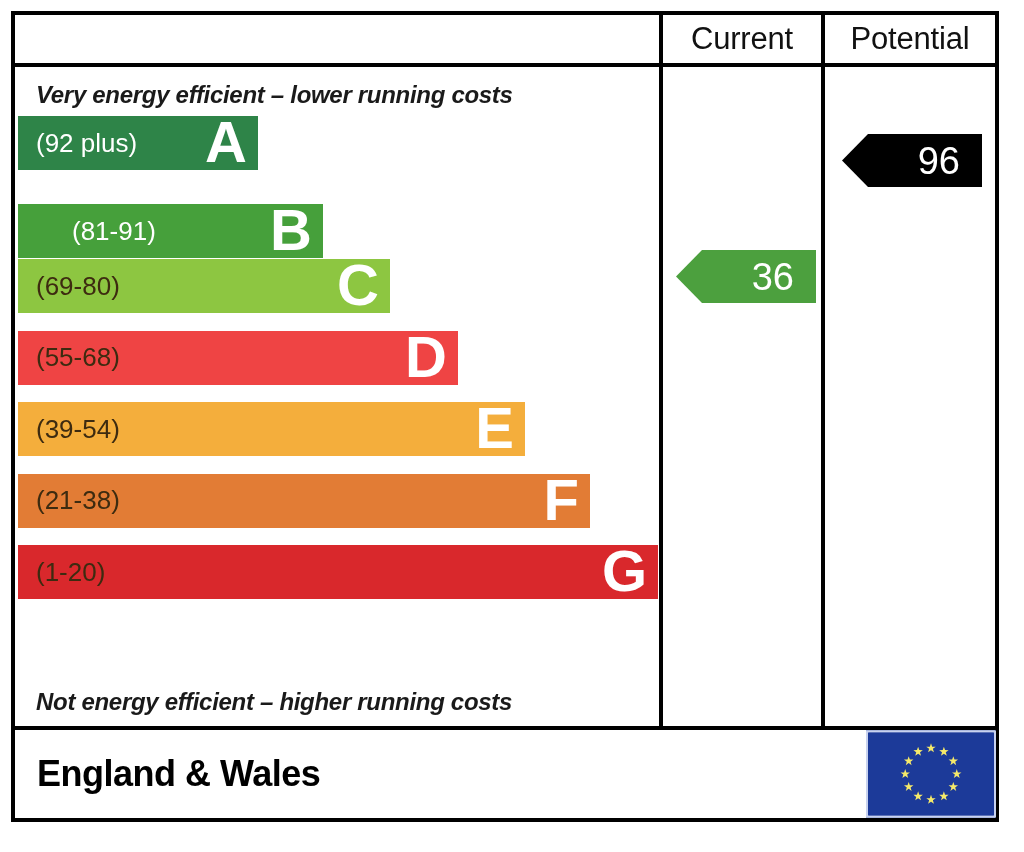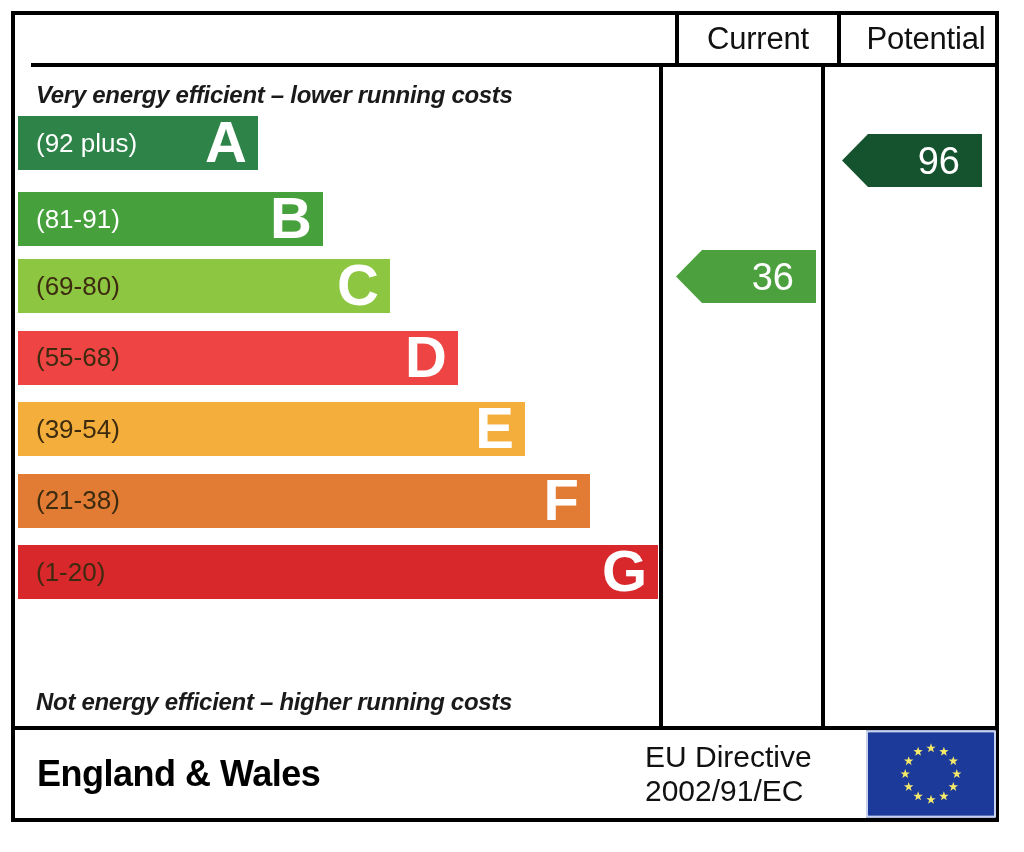--- a/index.html
+++ b/index.html
@@ -38,21 +38,20 @@
 
   
   .header-row {
     position: absolute;
     left: 0;
     top: 0;
     right: 0;
     height: 52px;
     border-bottom: 4px solid #000000;
     box-sizing: border-box;
-    margin-left: 16px;
   }
   .header-blank {
     position: absolute;
     left: 0; top: 0;
     width: 644px; height: 100%;
     box-sizing: border-box;
   }
   .header-cell {
     position: absolute;
     top: 0;
@@ -217,21 +216,21 @@
       <div class="vline vline-potential"></div>
 
       <div class="caption caption-bottom">Not energy efficient – higher running costs</div>
       <div class="caption caption-top">Very energy efficient – lower running costs</div>
 
       <div class="bands" id="bands-container">
           <div class="band text-light" style="top: 49px; width: 240px; background: rgb(46, 132, 72);">
             <span class="band-range">(92 plus)</span>
             <span class="band-letter">A</span>
           </div>
-          <div class="band text-light" style="top: 125px; width: 305px; background: rgb(70, 160, 59);">
+          <div class="band text-light" style="top: 137px; width: 305px; background: rgb(70, 160, 59); padding-left: 36px;">
             <span class="band-range">(81-91)</span>
             <span class="band-letter">B</span>
           </div>
           <div class="band text-dark" style="top: 192px; width: 372px; background: rgb(141, 198, 65);">
             <span class="band-range">(69-80)</span>
             <span class="band-letter">C</span>
           </div>
           <div class="band text-dark" style="top: 263.5px; width: 440px; background: #ef4444;">
             <span class="band-range">(55-68)</span>
             <span class="band-letter">D</span>
@@ -246,31 +245,27 @@
           </div>
           <div class="band text-dark" style="top: 478px; width: 640px; background: rgb(217, 40, 44);">
             <span class="band-range">(1-20)</span>
             <span class="band-letter">G</span>
           </div>
         </div>
 
       <div class="rating-arrow" id="arrow-current" style="background: rgb(76, 160, 62); left: 661px; width: 140px; top: 183px;">
         <span>36</span>
       </div>
-      <div class="rating-arrow" id="arrow-potential" style="background: #14532d; left: 827px; width: 140px; top: 67px;">
+      <div class="rating-arrow" id="arrow-potential" style="background: #000000; left: 827px; width: 140px; top: 67px;">
         <span>96</span>
       </div>
     </div>
 
     <div class="footer-row">
       <div class="footer-region">England &amp; Wales</div>
-      <div class="footer-directive">
-        <div>EU Directive</div>
-        <div>2002/91/EC</div>
-      </div>
       <div class="eu-flag">
         <svg viewBox="0 0 130 87" xmlns="http://www.w3.org/2000/svg" aria-hidden="true">
           <rect x="0" y="0" width="130" height="87" fill="#1c3a99"></rect>
           <g id="eu-stars" fill="#f5e96a">
               <polygon points="65.00,11.30 66.22,14.82 69.95,14.89 66.98,17.14 68.06,20.71 65.00,18.58 61.94,20.71 63.02,17.14 60.05,14.89 63.78,14.82"></polygon>
               <polygon points="78.50,14.92 79.72,18.43 83.45,18.51 80.48,20.76 81.56,24.32 78.50,22.20 75.44,24.32 76.52,20.76 73.55,18.51 77.28,18.43"></polygon>
               <polygon points="88.38,24.80 89.61,28.32 93.33,28.39 90.36,30.64 91.44,34.21 88.38,32.08 85.33,34.21 86.40,30.64 83.44,28.39 87.16,28.32"></polygon>
               <polygon points="92.00,38.30 93.22,41.82 96.95,41.89 93.98,44.14 95.06,47.71 92.00,45.58 88.94,47.71 90.02,44.14 87.05,41.89 90.78,41.82"></polygon>
               <polygon points="88.38,51.80 89.61,55.32 93.33,55.39 90.36,57.64 91.44,61.21 88.38,59.08 85.33,61.21 86.40,57.64 83.44,55.39 87.16,55.32"></polygon>
               <polygon points="78.50,61.68 79.72,65.20 83.45,65.28 80.48,67.53 81.56,71.09 78.50,68.96 75.44,71.09 76.52,67.53 73.55,65.28 77.28,65.20"></polygon>

